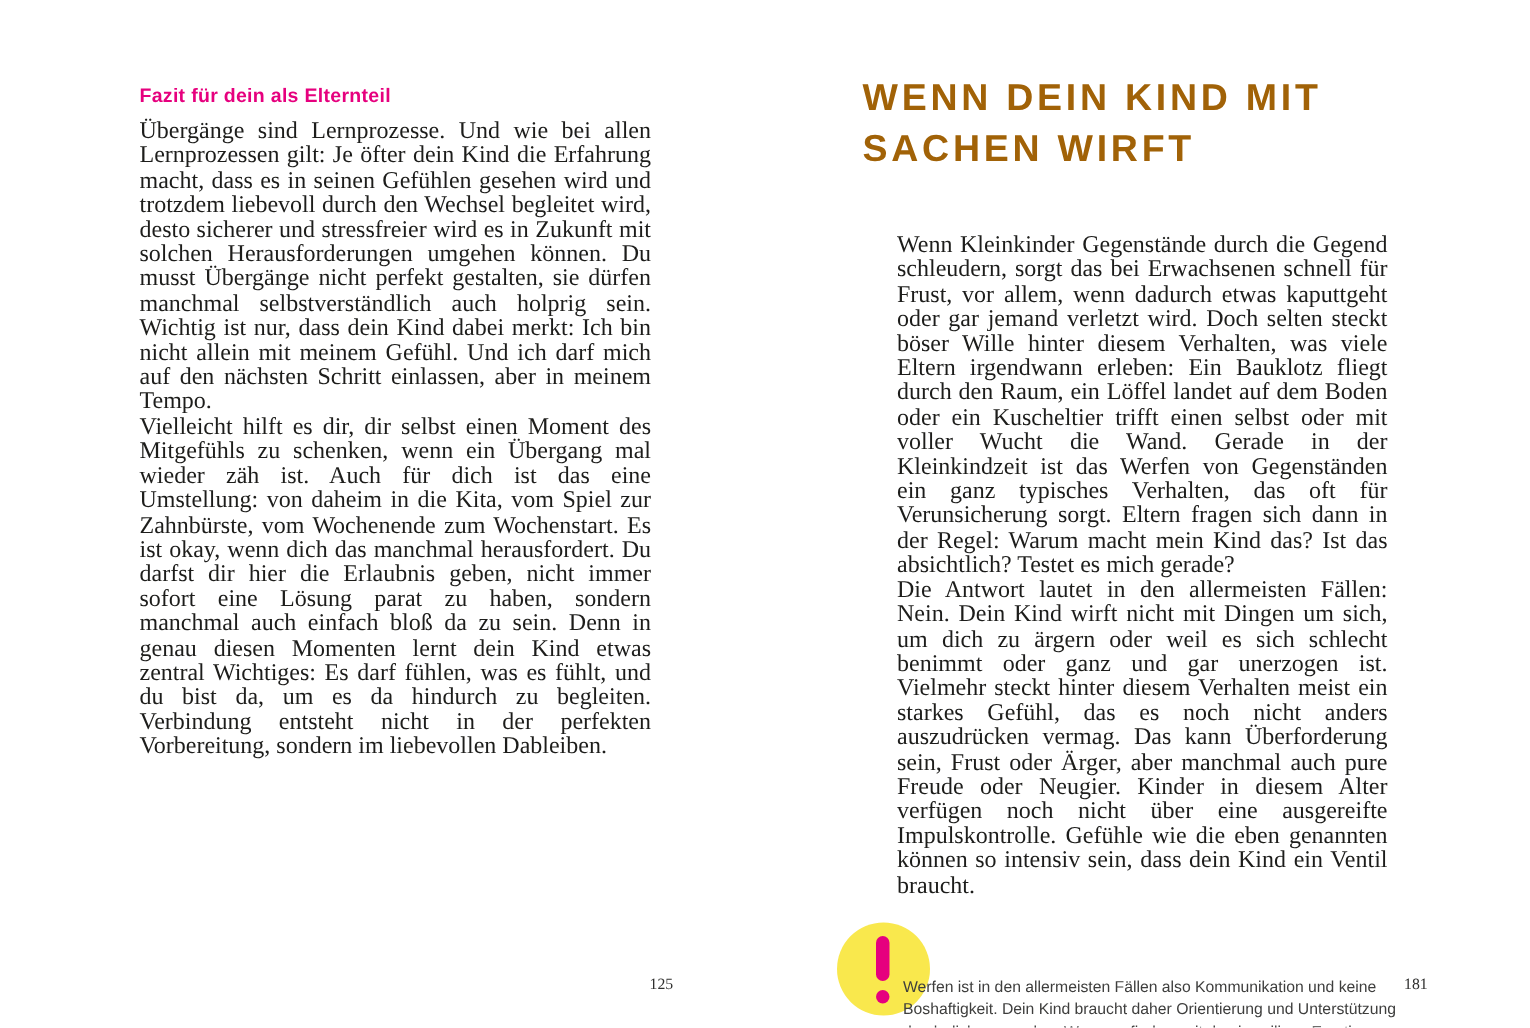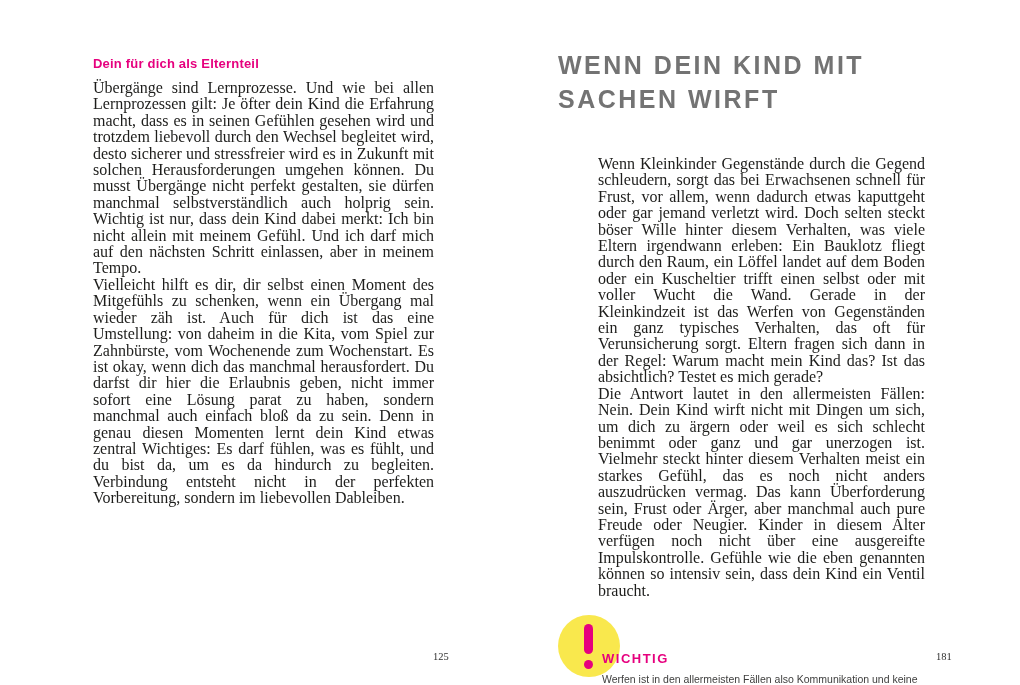--- a/index.html
+++ b/index.html
@@ -29,25 +29,25 @@
     color: #1d1d1b;
     margin: 0;
     hyphens: auto; -webkit-hyphens: auto;
   }
 
   
   .right-col {
     position: absolute; left: 558px; top: 48px; width: 372px;
   }
   .chapter-title {
-    color: #737373;
+    color: #a16207;
     font-size: 25px; font-weight: 800;
     letter-spacing: 2.5px;
     line-height: 34px;
-    margin: 0 0 40px 0;
+    margin: 0 0 40px 17px;
     white-space: pre-line;
   }
   .right-col .section-heading { margin-left: 44px; margin-bottom: 7px; }
   .right-col .body-par { margin-left: 40px; width: 327px; }
 
   
   .callout { position: relative; margin-top: 16px; min-height: 114px; }
   .badge {
     position: absolute; left: 0; top: 0;
     width: 62px; height: 62px; border-radius: 50%;
@@ -83,39 +83,38 @@
     font-family: "Liberation Serif", serif;
     font-size: 10.5px; color: #2f2f2e;
   }
   #pn-left  { left: 433px; }
   #pn-right { left: 936px; }
 </style>
 </head>
 <body>
 
 <div class="left-col">
-  <h2 class="section-heading">Dein für dich als Elternteil</h2>
+  <h2 class="section-heading">Fazit für dein als Elternteil</h2>
   <p class="body-par">Übergänge sind Lernprozesse. Und wie bei allen Lernprozessen gilt: Je öfter dein Kind die Erfahrung macht, dass es in seinen Gefühlen gesehen wird und trotzdem liebevoll durch den Wechsel begleitet wird, desto sicherer und stressfreier wird es in Zukunft mit solchen Herausforderungen umgehen können. Du musst Übergänge nicht perfekt gestalten, sie dürfen manchmal selbstverständlich auch holprig sein. Wichtig ist nur, dass dein Kind dabei merkt: Ich bin nicht allein mit meinem Gefühl. Und ich darf mich auf den nächsten Schritt einlassen, aber in meinem Tempo.</p>
   <p class="body-par">Vielleicht hilft es dir, dir selbst einen Moment des Mitgefühls zu schenken, wenn ein Übergang mal wieder zäh ist. Auch für dich ist das eine Umstellung: von daheim in die Kita, vom Spiel zur Zahnbürste, vom Wochenende zum Wochenstart. Es ist okay, wenn dich das manchmal herausfordert. Du darfst dir hier die Erlaubnis geben, nicht immer sofort eine Lösung parat zu haben, sondern manchmal auch einfach bloß da zu sein. Denn in genau diesen Momenten lernt dein Kind etwas zentral Wichtiges: Es darf fühlen, was es fühlt, und du bist da, um es da hindurch zu begleiten. Verbindung entsteht nicht in der perfekten Vorbereitung, sondern im liebevollen Dableiben.</p>
 </div>
 
 <div class="right-col">
   <h1 class="chapter-title">WENN DEIN KIND MIT
 SACHEN WIRFT</h1>
 
 
   <p class="body-par">Wenn Kleinkinder Gegenstände durch die Gegend schleudern, sorgt das bei Erwachsenen schnell für Frust, vor allem, wenn dadurch etwas kaputtgeht oder gar jemand verletzt wird. Doch selten steckt böser Wille hinter diesem Verhalten, was viele Eltern irgendwann erleben: Ein Bauklotz fliegt durch den Raum, ein Löffel landet auf dem Boden oder ein Kuscheltier trifft einen selbst oder mit voller Wucht die Wand. Gerade in der Kleinkindzeit ist das Werfen von Gegenständen ein ganz typisches Verhalten, das oft für Verunsicherung sorgt. Eltern fragen sich dann in der Regel: Warum macht mein Kind das? Ist das absichtlich? Testet es mich gerade?</p>
   <p class="body-par">Die Antwort lautet in den allermeisten Fällen: Nein. Dein Kind wirft nicht mit Dingen um sich, um dich zu ärgern oder weil es sich schlecht benimmt oder ganz und gar unerzogen ist. Vielmehr steckt hinter diesem Verhalten meist ein starkes Gefühl, das es noch nicht anders auszudrücken vermag. Das kann Überforderung sein, Frust oder Ärger, aber manchmal auch pure Freude oder Neugier. Kinder in diesem Alter verfügen noch nicht über eine ausgereifte Impulskontrolle. Gefühle wie die eben genannten können so intensiv sein, dass dein Kind ein Ventil braucht.</p>
 
   <div class="callout">
     <div class="badge">
       <div class="excl-bar"></div>
       <div class="excl-dot"></div>
     </div>
     <div class="callout-content">
-      <div class="callout-label">WICHTIG</div>
       <div class="callout-text">Werfen ist in den allermeisten Fällen also Kommunikation und keine Boshaftigkeit. Dein Kind braucht daher Orientierung und Unterstützung durch dich, um andere Wege zu finden, mit den jeweiligen Emotionen und Situationen umgehen zu können.</div>
     </div>
   </div>
 </div>
 
 <div id="pn-left" class="page-num">125</div>
 <div id="pn-right" class="page-num">181</div>
 
 </body></html>

